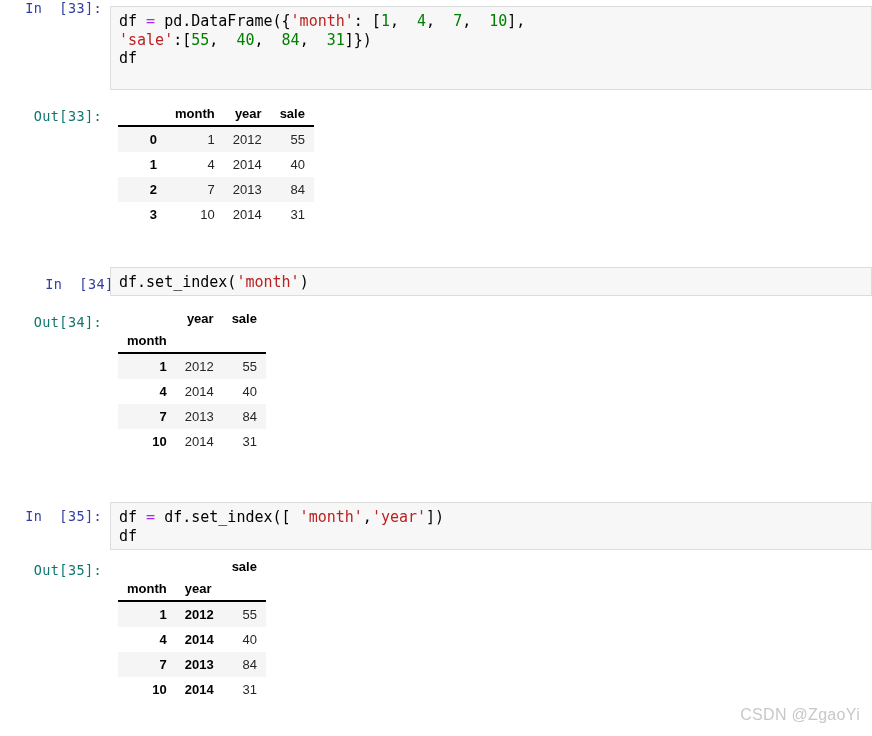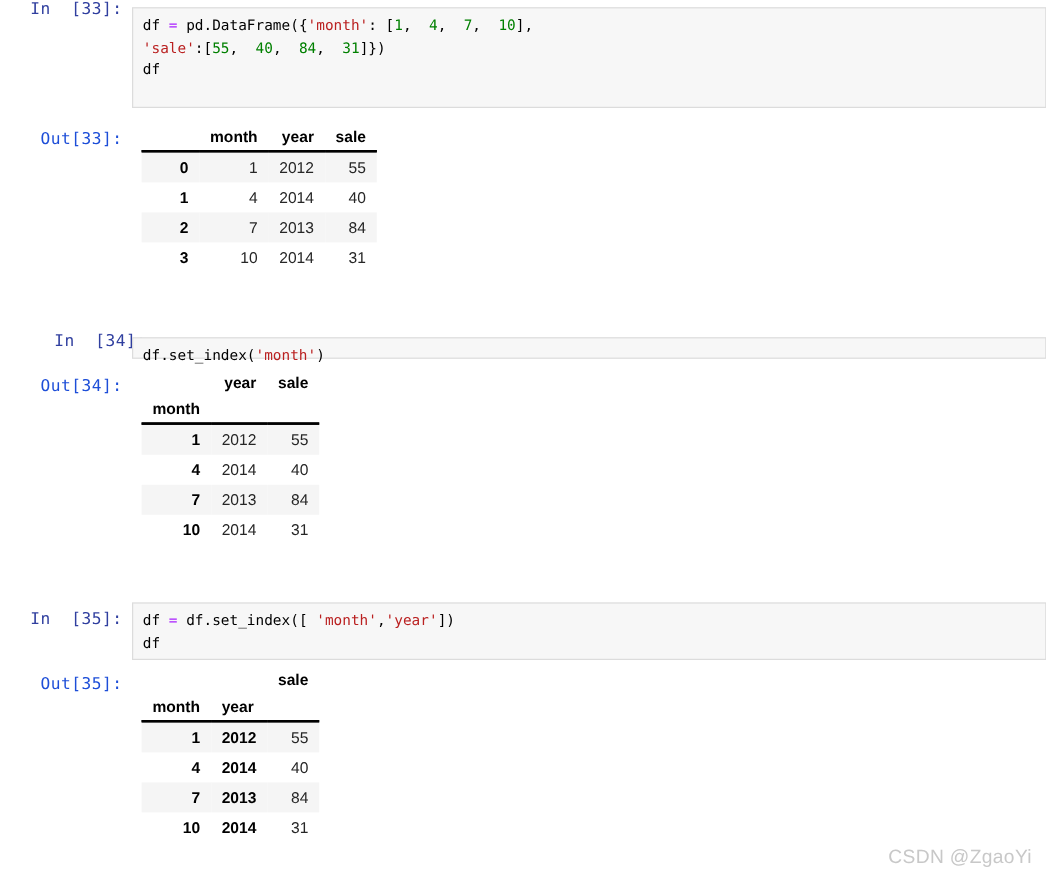--- a/index.html
+++ b/index.html
@@ -25,35 +25,35 @@
     position: absolute;
     left: 0;
     width: 102px;
     text-align: right;
     font-family: "DejaVu Sans Mono", monospace;
     font-size: 13.5px;
     letter-spacing: 0.4px;
     white-space: pre;
   }
   .prompt-in   { color: #303f9f; }
-  .prompt-out  { color: #1d4ed8; }
+  .prompt-out  { color: #0f766e; }
 
   
   .code-box {
     position: absolute;
     left: 110px;
     right: 0;
     background: #f7f7f7;
     border: 1px solid #dcdcdc;
     box-sizing: border-box;
     padding: 5px 8px 6px 8px;
   }
   .code-line {
     font-family: "DejaVu Sans Mono", monospace;
-    font-size: 12px;
+    font-size: 15px;
     line-height: 18.5px;
     white-space: pre;
     color: #000000;
   }
   .tok-op     { color: #aa22ff; font-weight: normal; }
   .tok-str    { color: #ba2121; }
   .tok-num    { color: #008000; }
   .tok-plain  { color: #000000; }
 
   
@@ -171,21 +171,21 @@
         </tr>
       </tbody>
     </table>
   </div>
 </div>
 
 <div class="cell" style="top:0px;">
 
   <div class="prompt prompt-in" style="top:276px;margin-left:20px;">In  [34]:</div>
 
-  <div class="code-box" style="top:281px; height:18px;">
+  <div class="code-box" style="top:267px; height:29px;">
     <div class="code-line" id="c1l0"><span class="tok-plain">df.set_index(</span><span class="tok-str">'month'</span><span class="tok-plain">)</span></div>
   </div>
 
   <div class="prompt prompt-out" style="top:314px;">Out[34]:</div>
 
   <div class="df-wrap" style="left:118px; top:308px;">
     <table class="df">
       <thead>
         <tr class="hdr-main">
           <th class="idx-name col-w-idx"></th>

